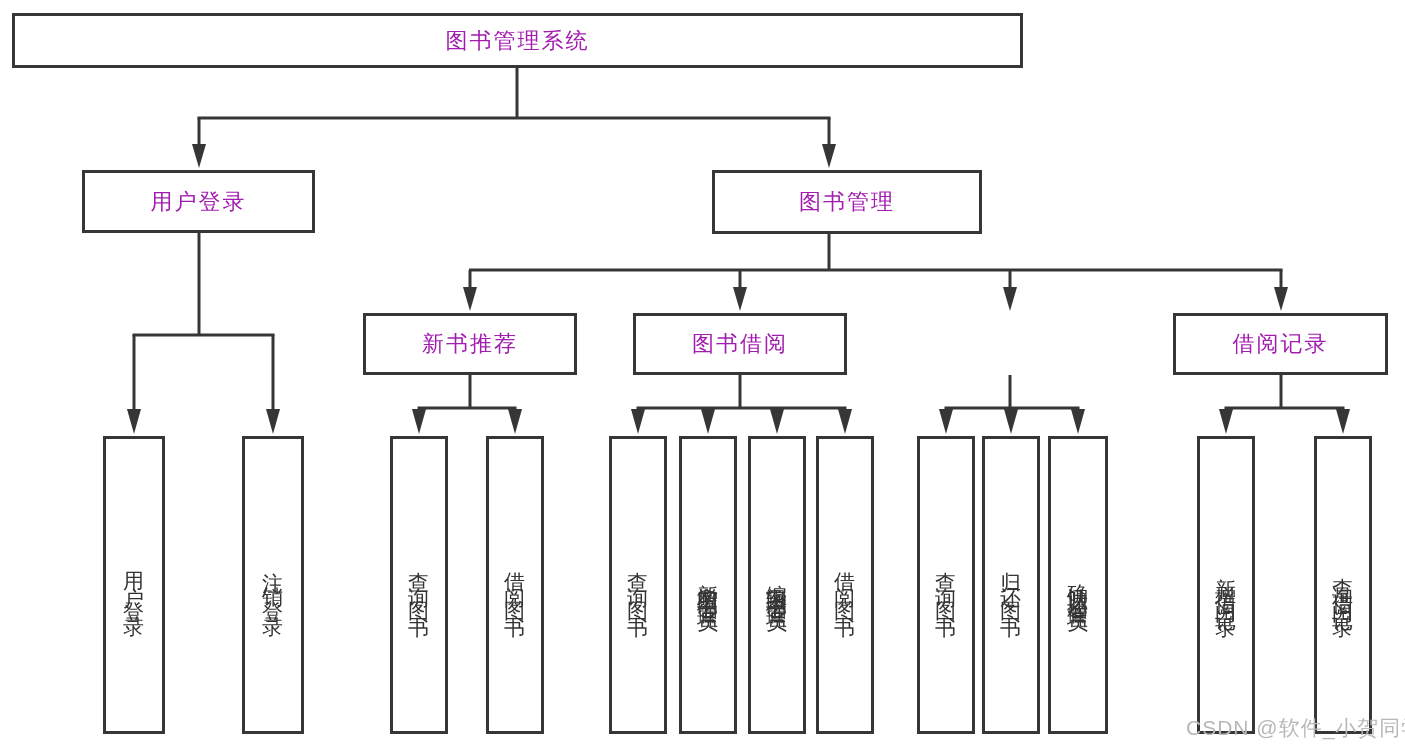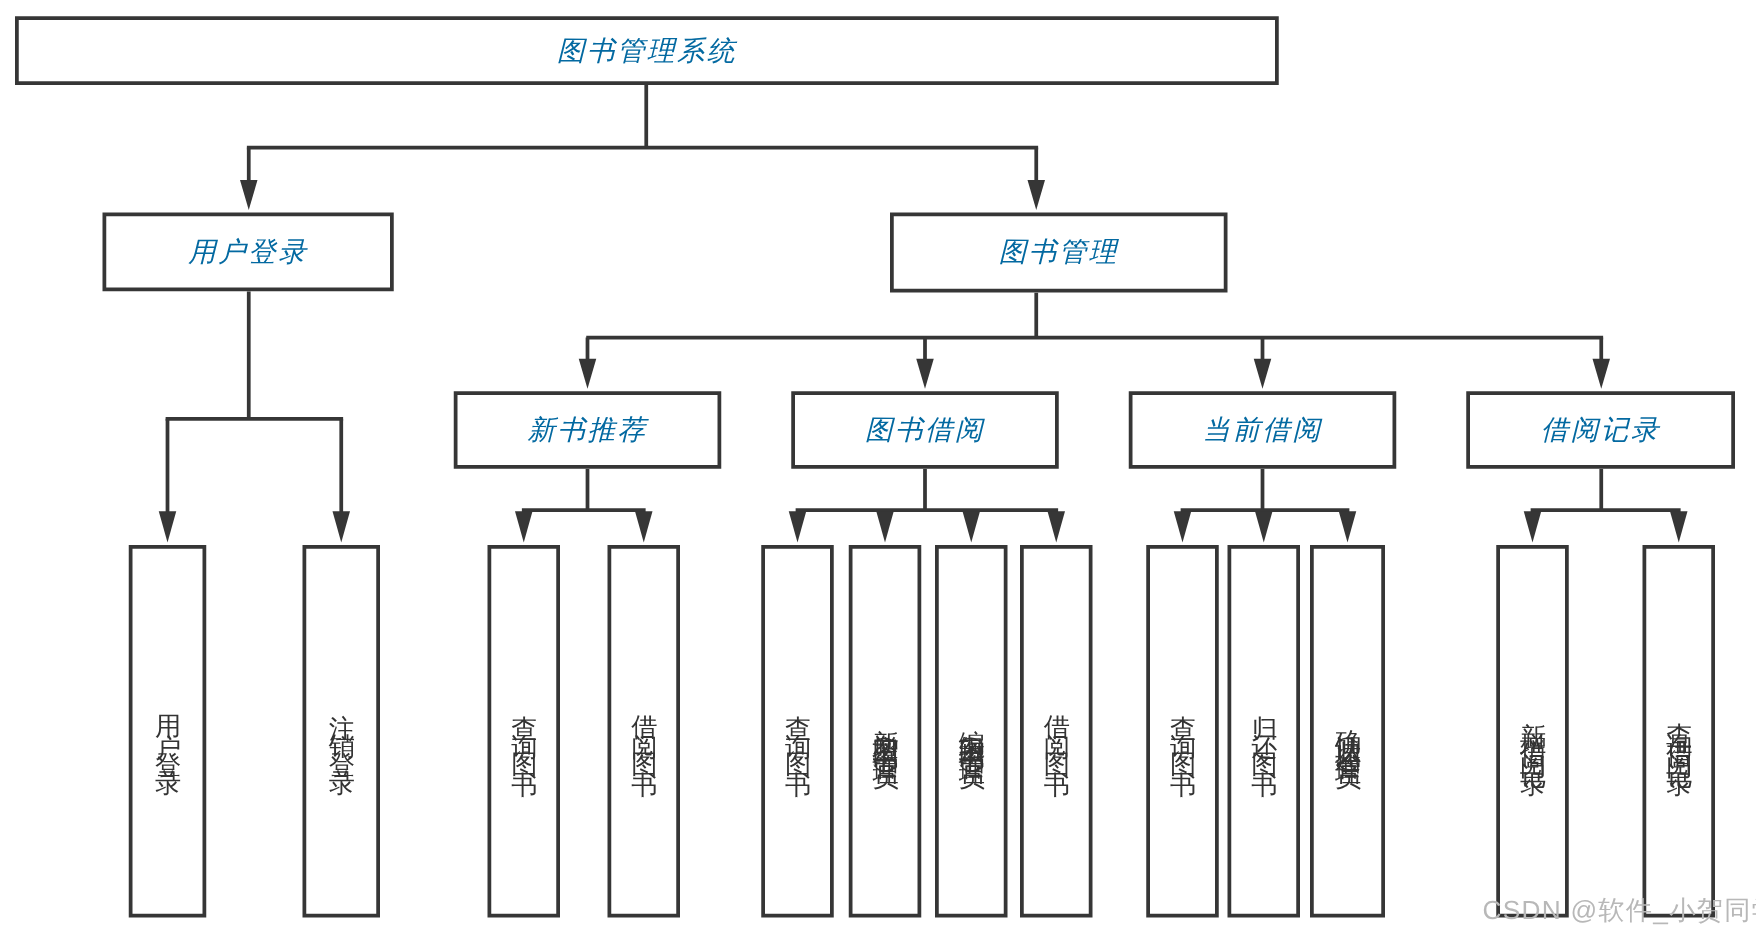--- a/index.html
+++ b/index.html
@@ -7,21 +7,21 @@
     position:relative;width:1405px;height:747px;background:#ffffff;overflow:hidden;
     font-family:"Liberation Sans","DejaVu Sans",sans-serif;color:#333333;
   }
   .connectors{position:absolute;left:0;top:0;width:1405px;height:747px;z-index:1;}
   .connectors line{stroke:#363636;stroke-width:3;}
   .connectors polygon{fill:#363636;stroke:none;}
   .box{
     position:absolute;box-sizing:border-box;border:3px solid #363636;background:#ffffff;
     display:flex;align-items:center;justify-content:center;z-index:2;
   }
-  .hlabel{font-size:22px;letter-spacing:2px;color:#0369a1;white-space:nowrap;font-style:italic;}
+  .hlabel{font-size:22px;letter-spacing:2px;color:#a21caf;white-space:nowrap;}
   .root-box .hlabel{font-size:22px;}
   .leaf span{
     display:block;writing-mode:vertical-rl;text-orientation:mixed;
     font-size:21px;color:#333333;line-height:1;
   }
   .sp4 span{letter-spacing:15px;}
   .sp6 span{letter-spacing:8px;}
   .sp9 span{letter-spacing:4px;}
   .watermark{
     position:absolute;left:1186px;top:714px;z-index:3;
@@ -94,23 +94,20 @@
   <div class="box" style="left:712px;top:170px;width:270px;height:64px">
     <span class="hlabel">图书管理</span>
   </div>
 
   <div class="box" style="left:633px;top:313px;width:214px;height:62px">
     <span class="hlabel">图书借阅</span>
   </div>
   <div class="box" style="left:363px;top:313px;width:214px;height:62px">
     <span class="hlabel">新书推荐</span>
   </div>
-  <div class="box" style="left:903px;top:313px;width:214px;height:62px">
-    <span class="hlabel">当前借阅</span>
-  </div>
   <div class="box" style="left:1173px;top:313px;width:215px;height:62px">
     <span class="hlabel">借阅记录</span>
   </div>
 
   <div class="box leaf sp4" style="left:103px;top:436px;width:62px;height:298px">
     <span>用户登录</span>
   </div>
   <div class="box leaf sp4" style="left:242px;top:436px;width:62px;height:298px">
     <span>注销登录</span>
   </div>

